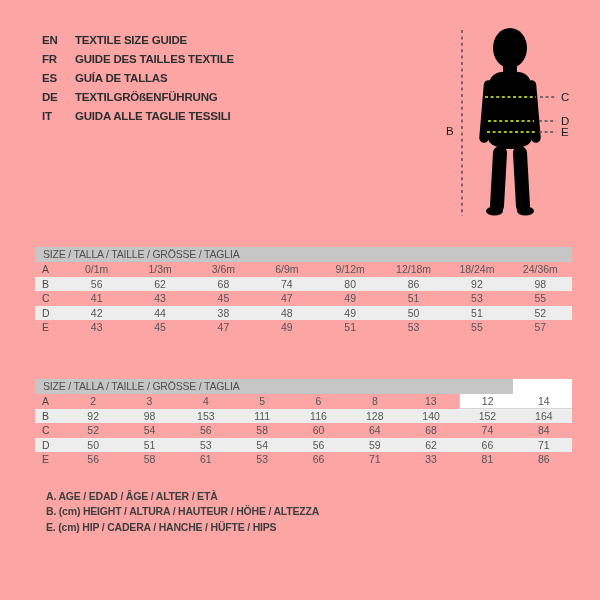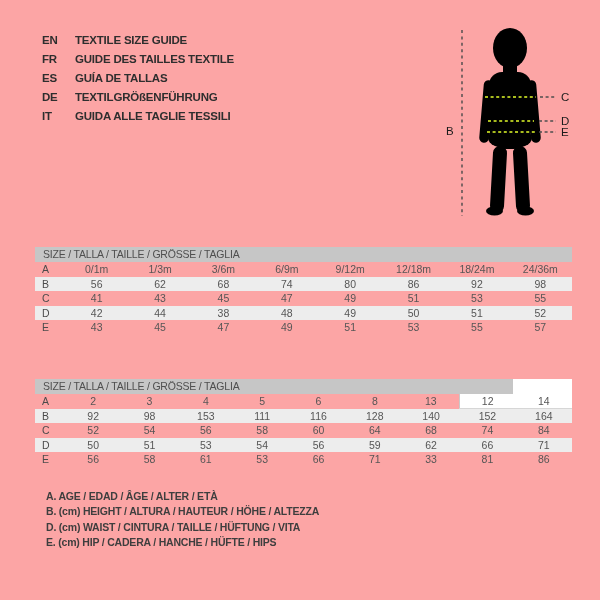--- a/index.html
+++ b/index.html
@@ -234,17 +234,16 @@
           <td>33</td>
           <td>81</td>
           <td>86</td>
         </tr>
       </tbody>
     </table>
 
   <div class="legend" id="legend">
       <div>A. AGE / EDAD / ÂGE / ALTER / ETÀ</div>
       <div>B. (cm) HEIGHT / ALTURA / HAUTEUR / HÖHE / ALTEZZA</div>
-      <div>D. (cm) WAIST / CINTURA / TAILLE / HÜFTUNG / VITA</div>
       <div>E. (cm) HIP / CADERA / HANCHE / HÜFTE / HIPS</div>
     </div>
 
 </div>
 
 </body></html>

